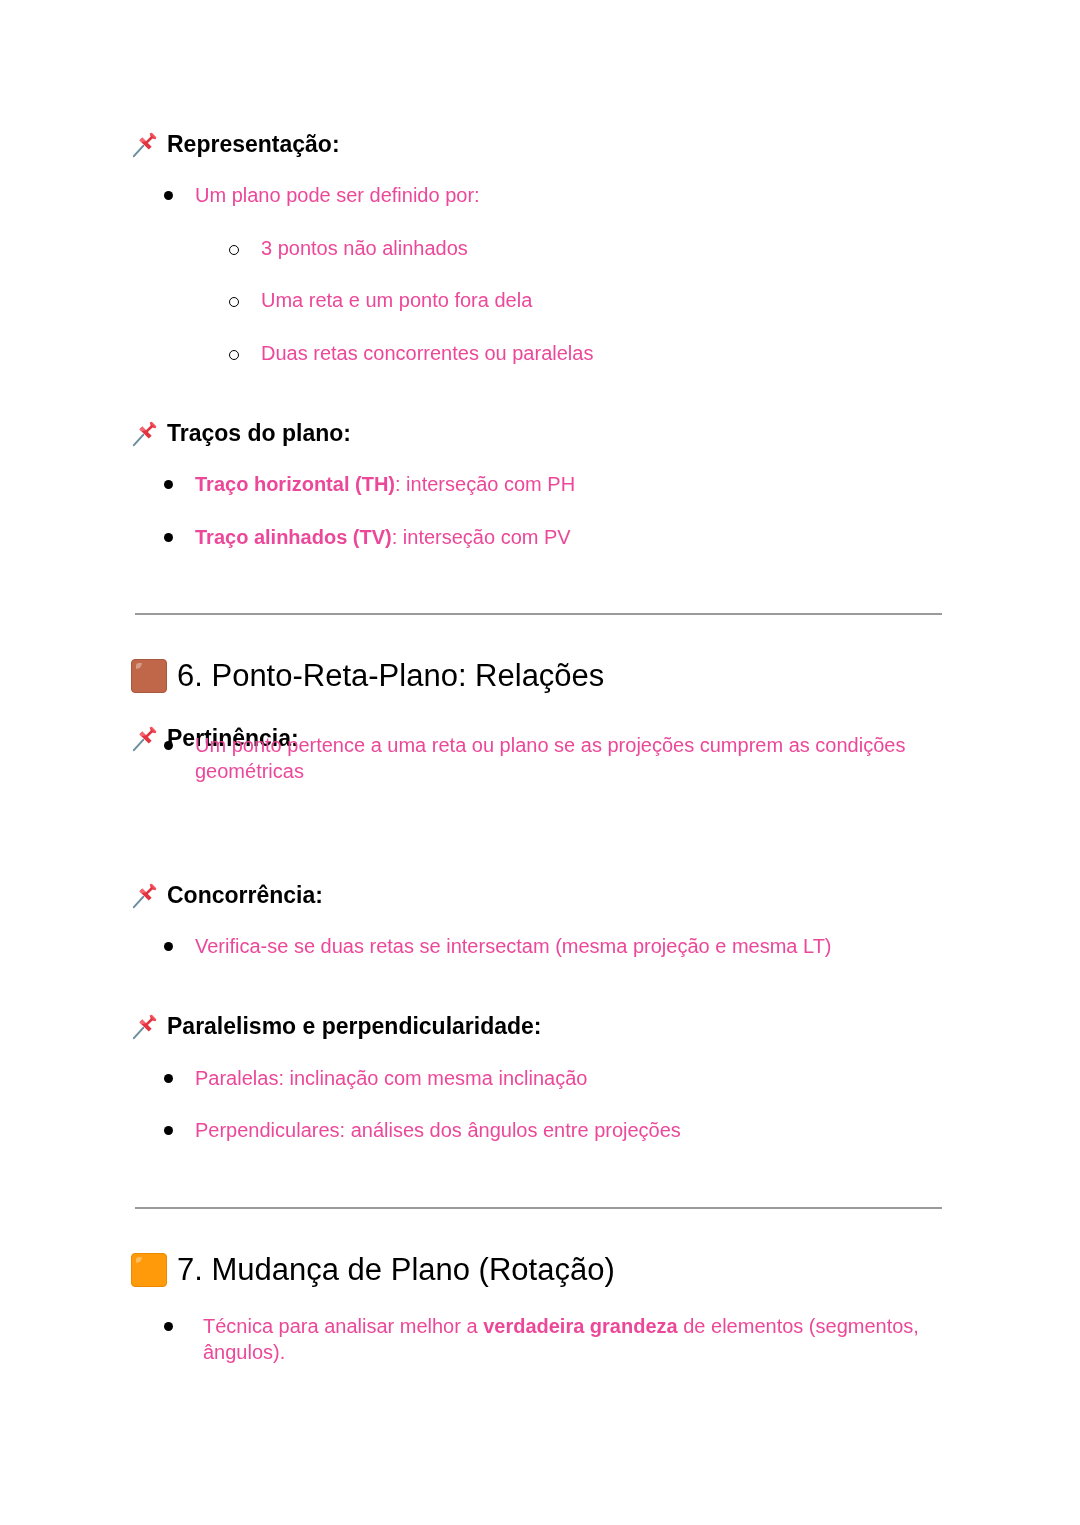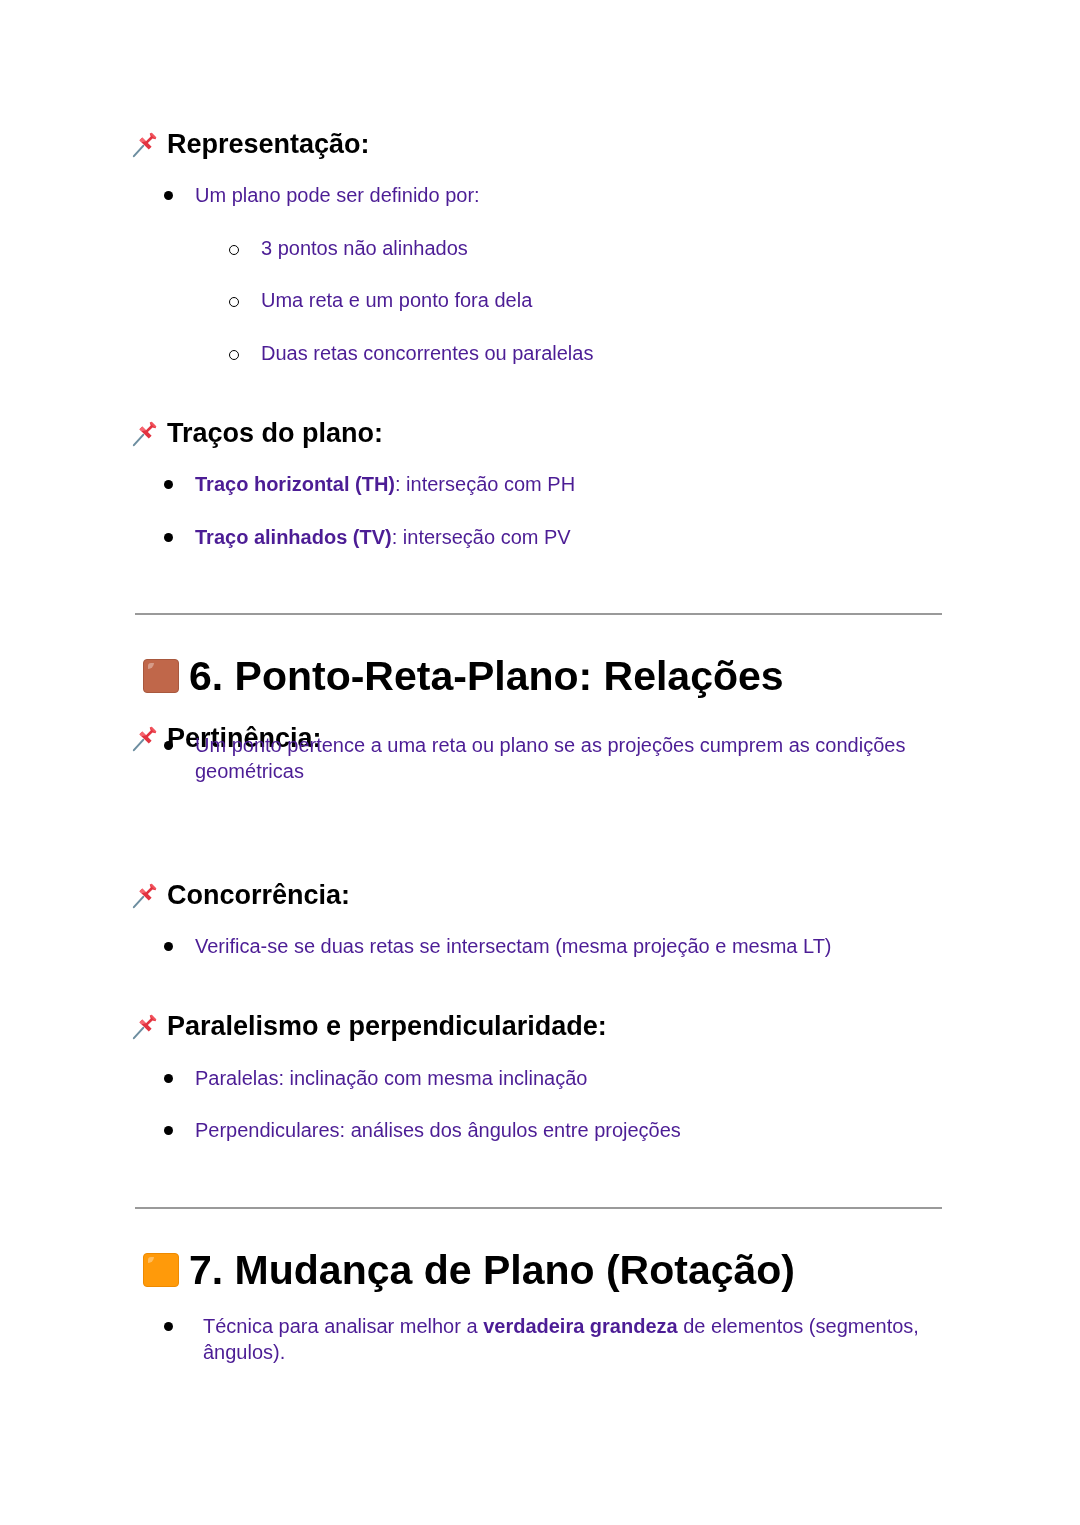--- a/index.html
+++ b/index.html
@@ -12,34 +12,33 @@
     body {
       position: relative;
       font-family: "Liberation Sans", "DejaVu Sans", sans-serif;
       color: #000000;
     }
     .abs { position: absolute; }
 
     
     .h3 {
       font-weight: bold;
-      font-size: 27px;
+      font-size: 23px;
       line-height: 28px;
       display: flex;
       align-items: flex-end;
       white-space: nowrap;
     }
     .h2 {
-      font-weight: bold;
-      font-size: 41px;
+      font-weight: normal;
+      font-size: 31px;
       line-height: 38px;
       display: flex;
       align-items: center;
       white-space: nowrap;
-      margin-left: 12px;
     }
 
     
     .pin {
       width: 30px;
       height: 28px;
       margin-right: 6px;
       display: inline-block;
       flex: 0 0 auto;
     }
@@ -89,21 +88,21 @@
       border-radius: 50%;
       border: 1.3px solid #000;
       display: inline-block;
       flex: 0 0 auto;
       margin-top: 9px;
     }
     .circle-wrap {
       width: 32px;
       flex: 0 0 auto;
     }
-    .text { color: #4c1d95; }
+    .text { color: #ec4899; }
     b { font-weight: bold; }
 
     .divider {
       height: 2px;
       background: #9a9a9a;
       width: 807px;
     }
   </style>
 </head>
 <body>

